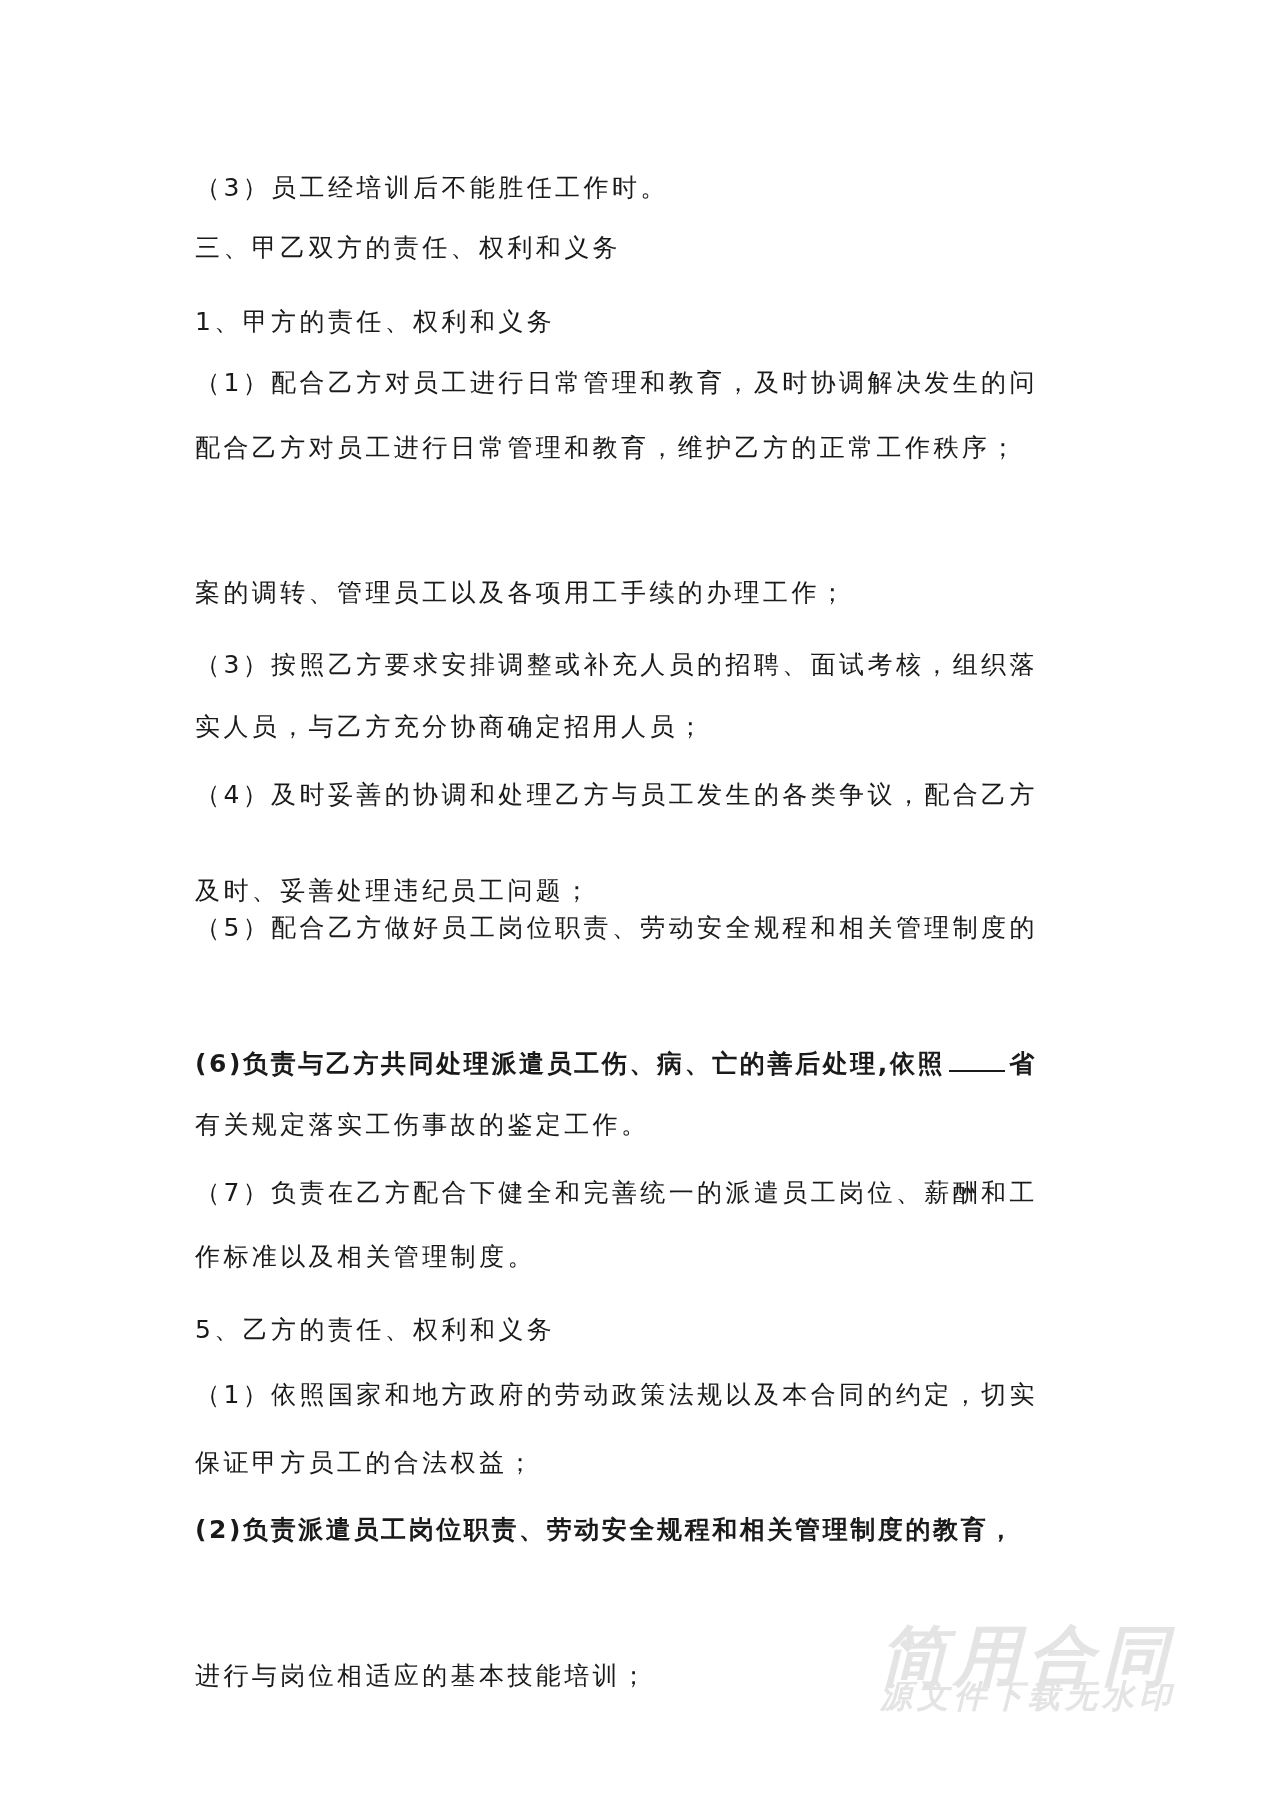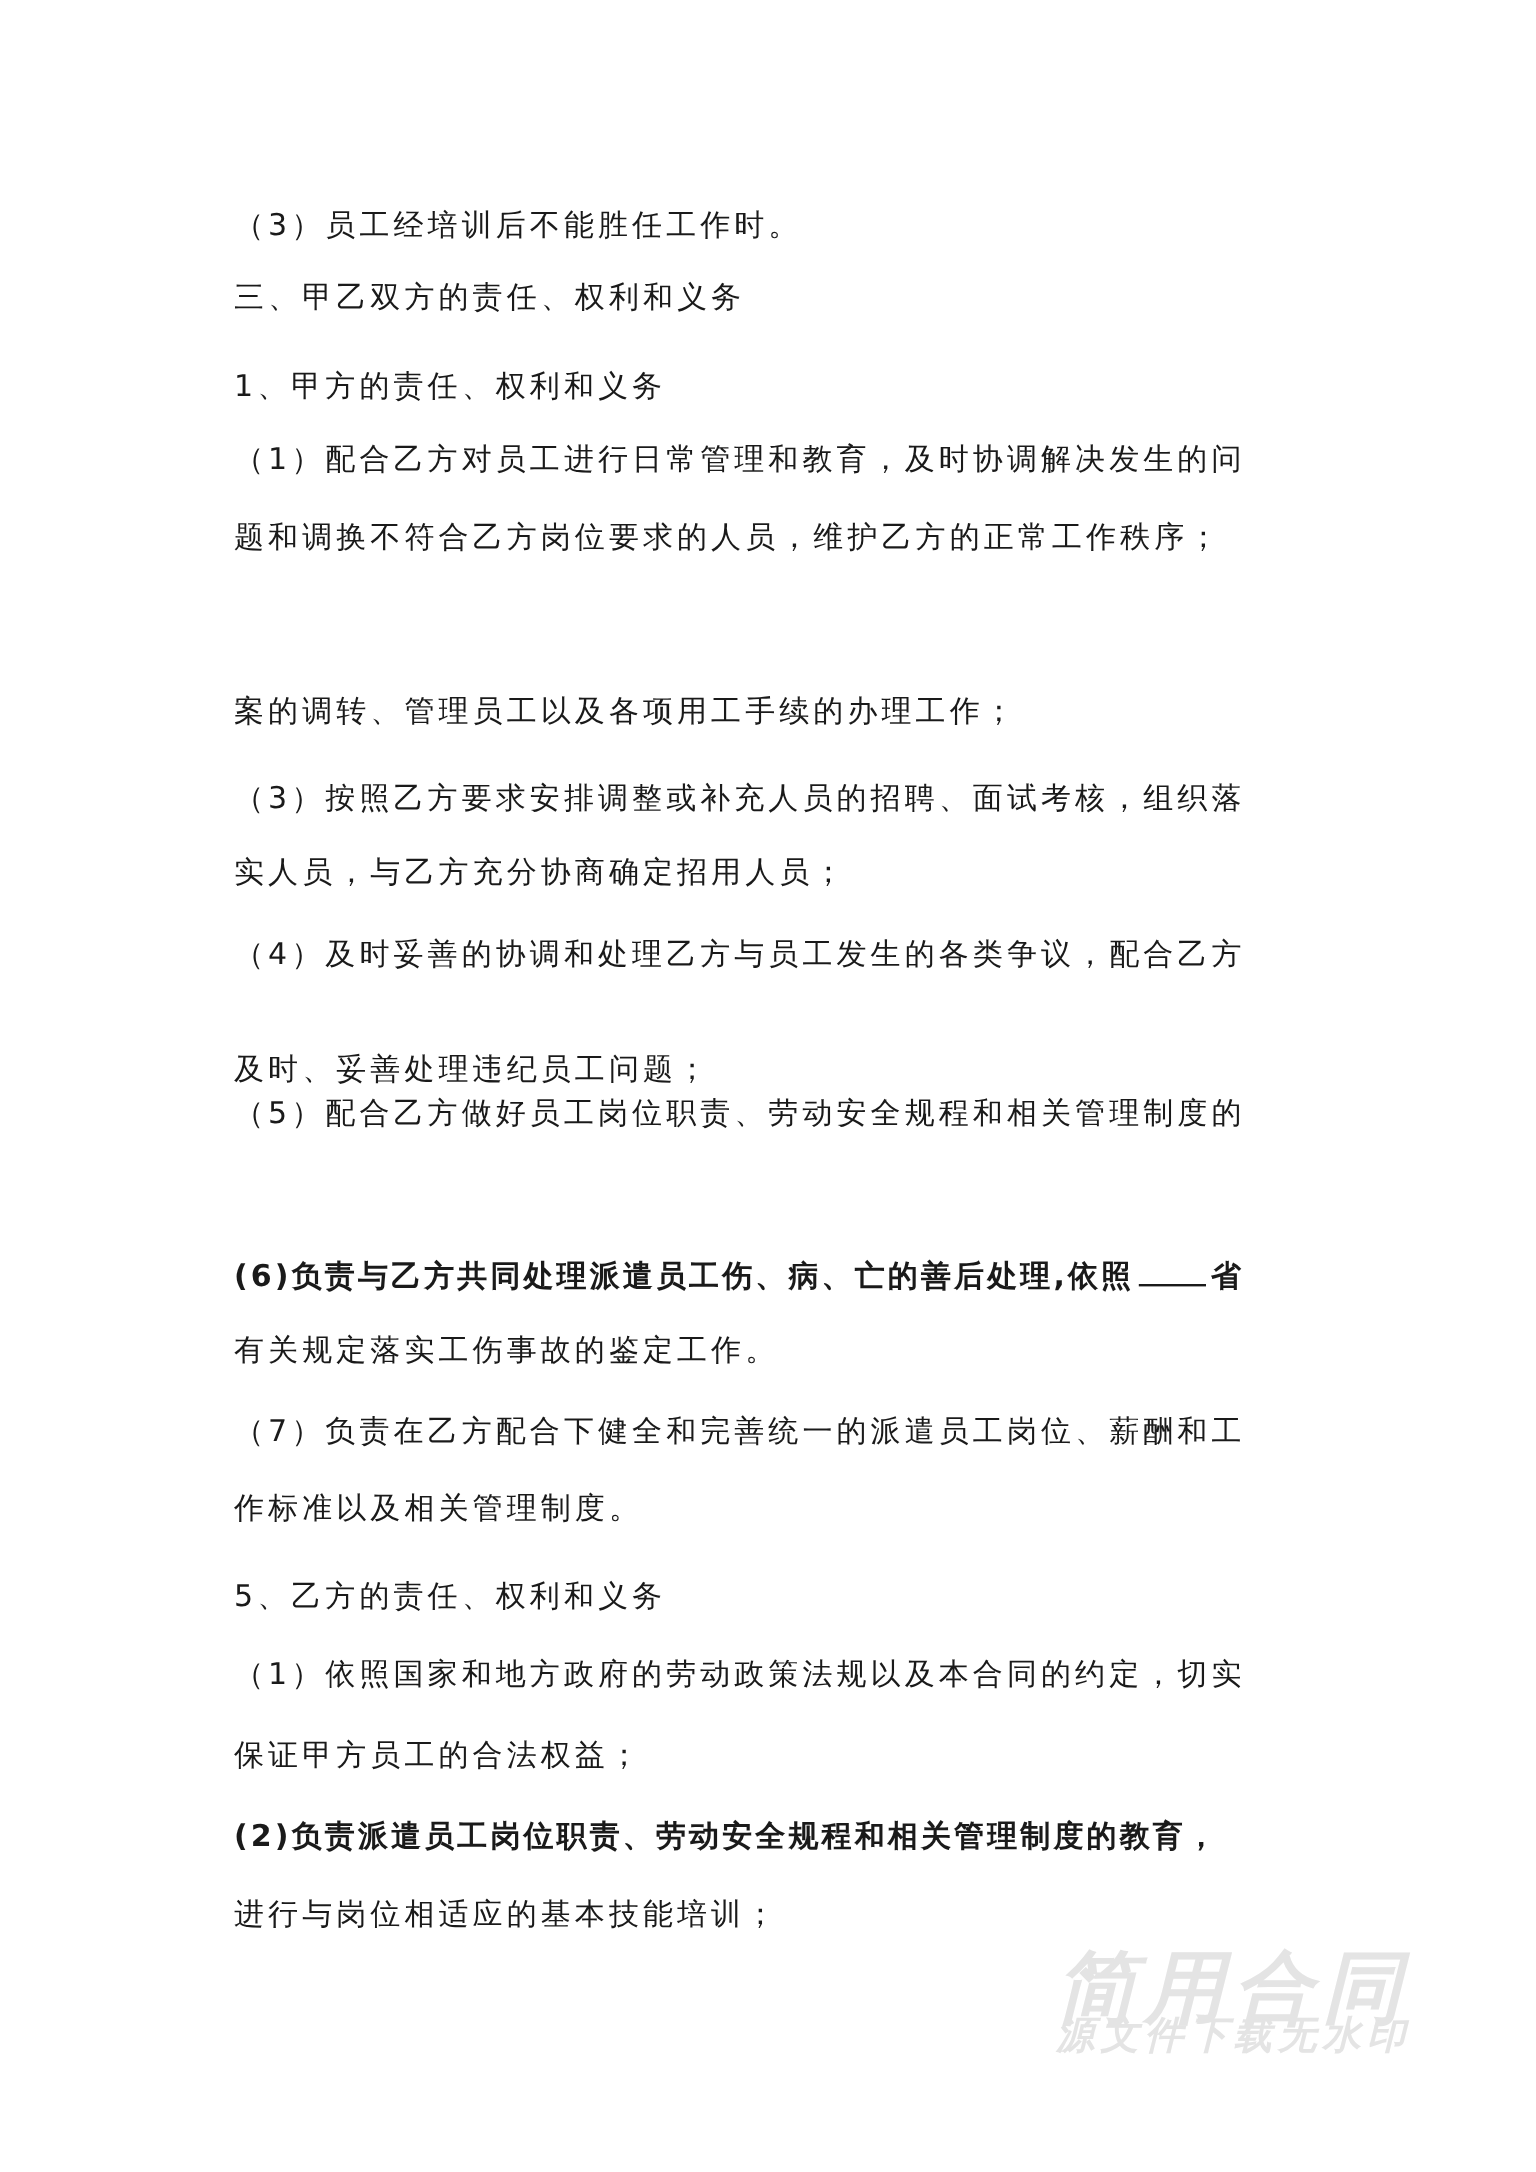--- a/index.html
+++ b/index.html
@@ -75,34 +75,34 @@
   </style>
 </head>
 <body>
 
 <div class="page">
 
   <div class="line" style="top:168px">（3）员工经培训后不能胜任工作时。</div>
   <div class="line" style="top:228px">三、甲乙双方的责任、权利和义务</div>
   <div class="line" style="top:302px">1、甲方的责任、权利和义务</div>
   <div class="line" style="top:363px">（1）配合乙方对员工进行日常管理和教育，及时协调解决发生的问</div>
-  <div class="line" style="top:428px">题和调换不符合乙方岗位要求的人员，维护乙方的正常工作秩序；</div>
+  <div class="line" style="top:428px">配合乙方对员工进行日常管理和教育，维护乙方的正常工作秩序；</div>
   <div class="line" style="top:573px">案的调转、管理员工以及各项用工手续的办理工作；</div>
   <div class="line" style="top:645px">（3）按照乙方要求安排调整或补充人员的招聘、面试考核，组织落</div>
   <div class="line" style="top:707px">实人员，与乙方充分协商确定招用人员；</div>
   <div class="line" style="top:775px">（4）及时妥善的协调和处理乙方与员工发生的各类争议，配合乙方</div>
   <div class="line" style="top:871px">及时、妥善处理违纪员工问题；</div>
   <div class="line" style="top:908px">（5）配合乙方做好员工岗位职责、劳动安全规程和相关管理制度的</div>
   <div class="line tight" style="top:1042px">
     <span>(6)负责与乙方共同处理派遣员工伤、病、亡的善后处理,依照</span><span class="blank"></span><span>省</span>
   </div>
   <div class="line" style="top:1105px">有关规定落实工伤事故的鉴定工作。</div>
   <div class="line" style="top:1173px">（7）负责在乙方配合下健全和完善统一的派遣员工岗位、薪酬和工</div>
   <div class="line" style="top:1237px">作标准以及相关管理制度。</div>
   <div class="line" style="top:1310px">5、乙方的责任、权利和义务</div>
   <div class="line" style="top:1375px">（1）依照国家和地方政府的劳动政策法规以及本合同的约定，切实</div>
   <div class="line" style="top:1443px">保证甲方员工的合法权益；</div>
   <div class="line tight" style="top:1510px">(2)负责派遣员工岗位职责、劳动安全规程和相关管理制度的教育，</div>
-  <div class="line" style="top:1575px">进行与岗位相适应的基本技能培训；</div>
+  <div class="line" style="top:1656px">进行与岗位相适应的基本技能培训；</div>
 
   <div class="watermark wm-main">简用合同</div>
   <div class="watermark wm-sub">源文件下载无水印</div>
 </div>
 
 </body></html>

